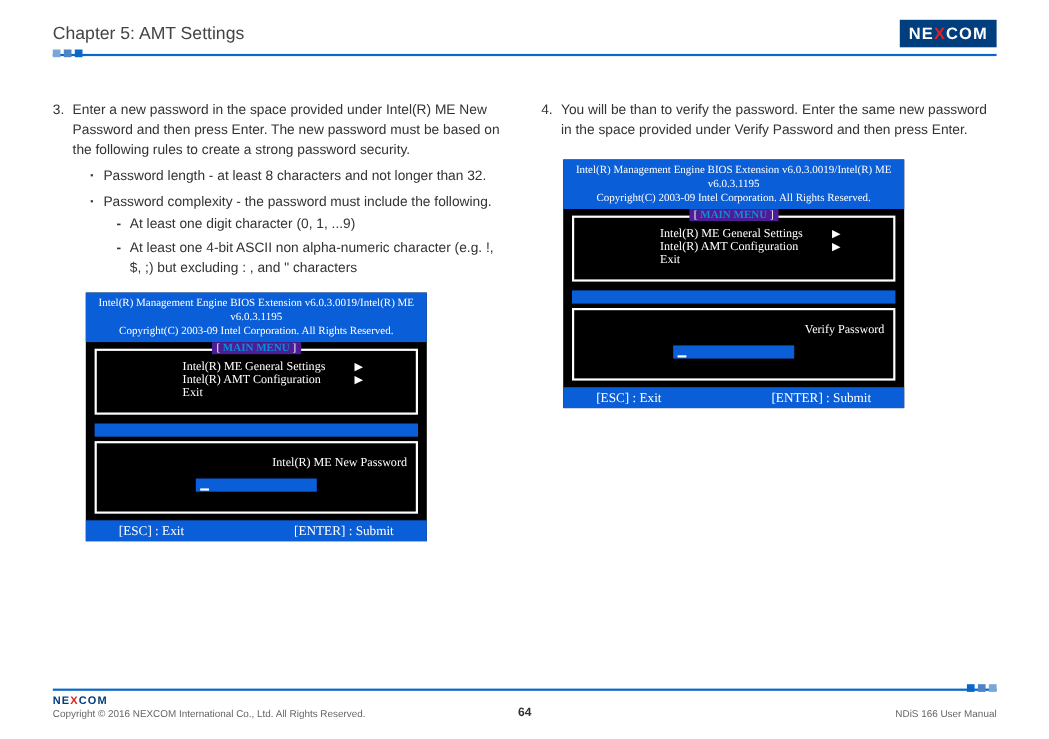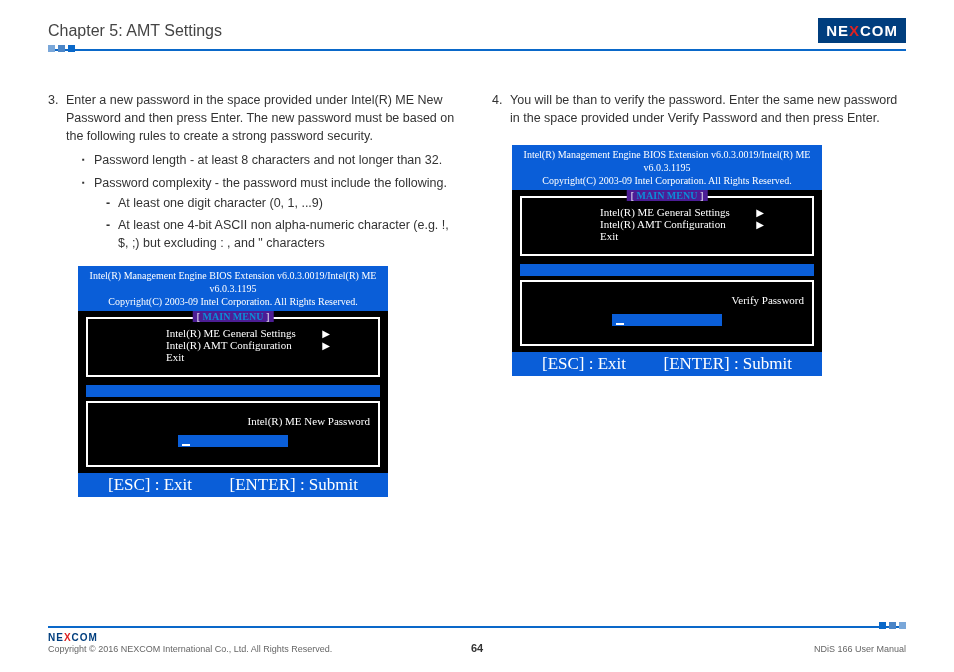--- a/index.html
+++ b/index.html
@@ -140,21 +140,21 @@
     width: 8px;
     height: 2px;
     background: #fff;
   }
   .bios-footer {
     display: flex;
     justify-content: space-between;
     background: #0a5ed8;
     color: #fff;
     padding: 2px 30px;
-    font-size: 17px;
+    font-size: 12px;
   }
   .col2 .bios { margin-top: 18px; margin-left: 20px; }
 
   .page-footer {
     position: absolute;
     left: 48px;
     right: 48px;
     bottom: 18px;
   }
   .footer-bar {

